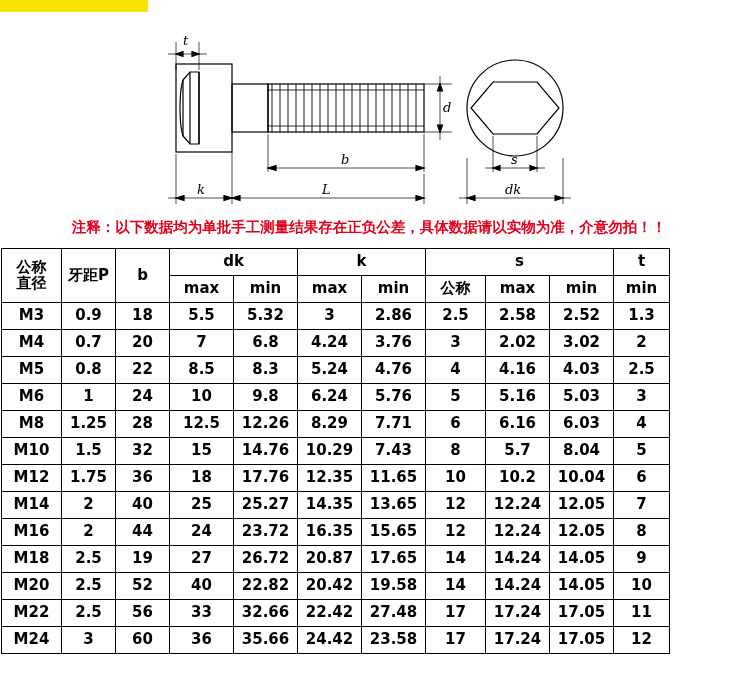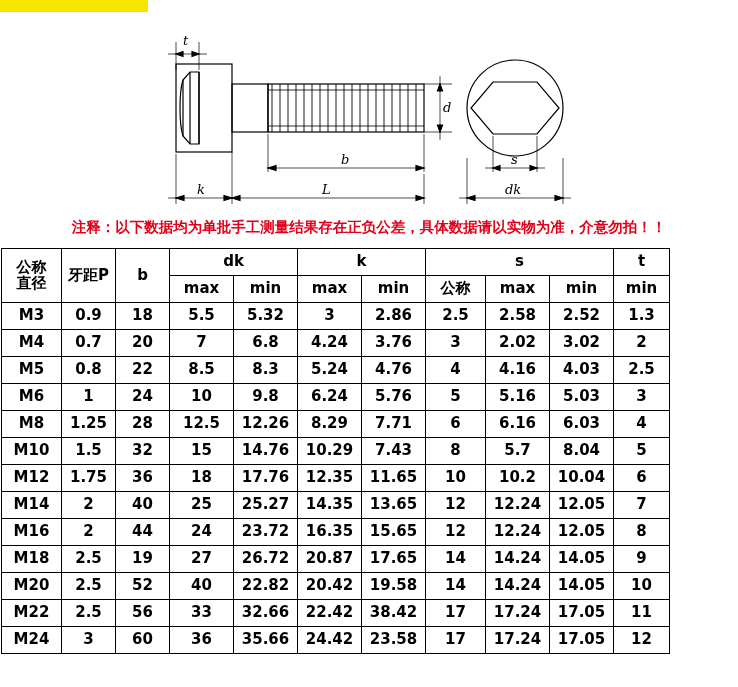--- a/index.html
+++ b/index.html
@@ -390,21 +390,21 @@
           <td>14.05</td>
           <td>10</td>
         </tr>
         <tr>
           <td>M22</td>
           <td>2.5</td>
           <td>56</td>
           <td>33</td>
           <td>32.66</td>
           <td>22.42</td>
-          <td>38.42</td>
+          <td>27.48</td>
           <td>17</td>
           <td>17.24</td>
           <td>17.05</td>
           <td>11</td>
         </tr>
         <tr>
           <td>M24</td>
           <td>3</td>
           <td>60</td>
           <td>36</td>

